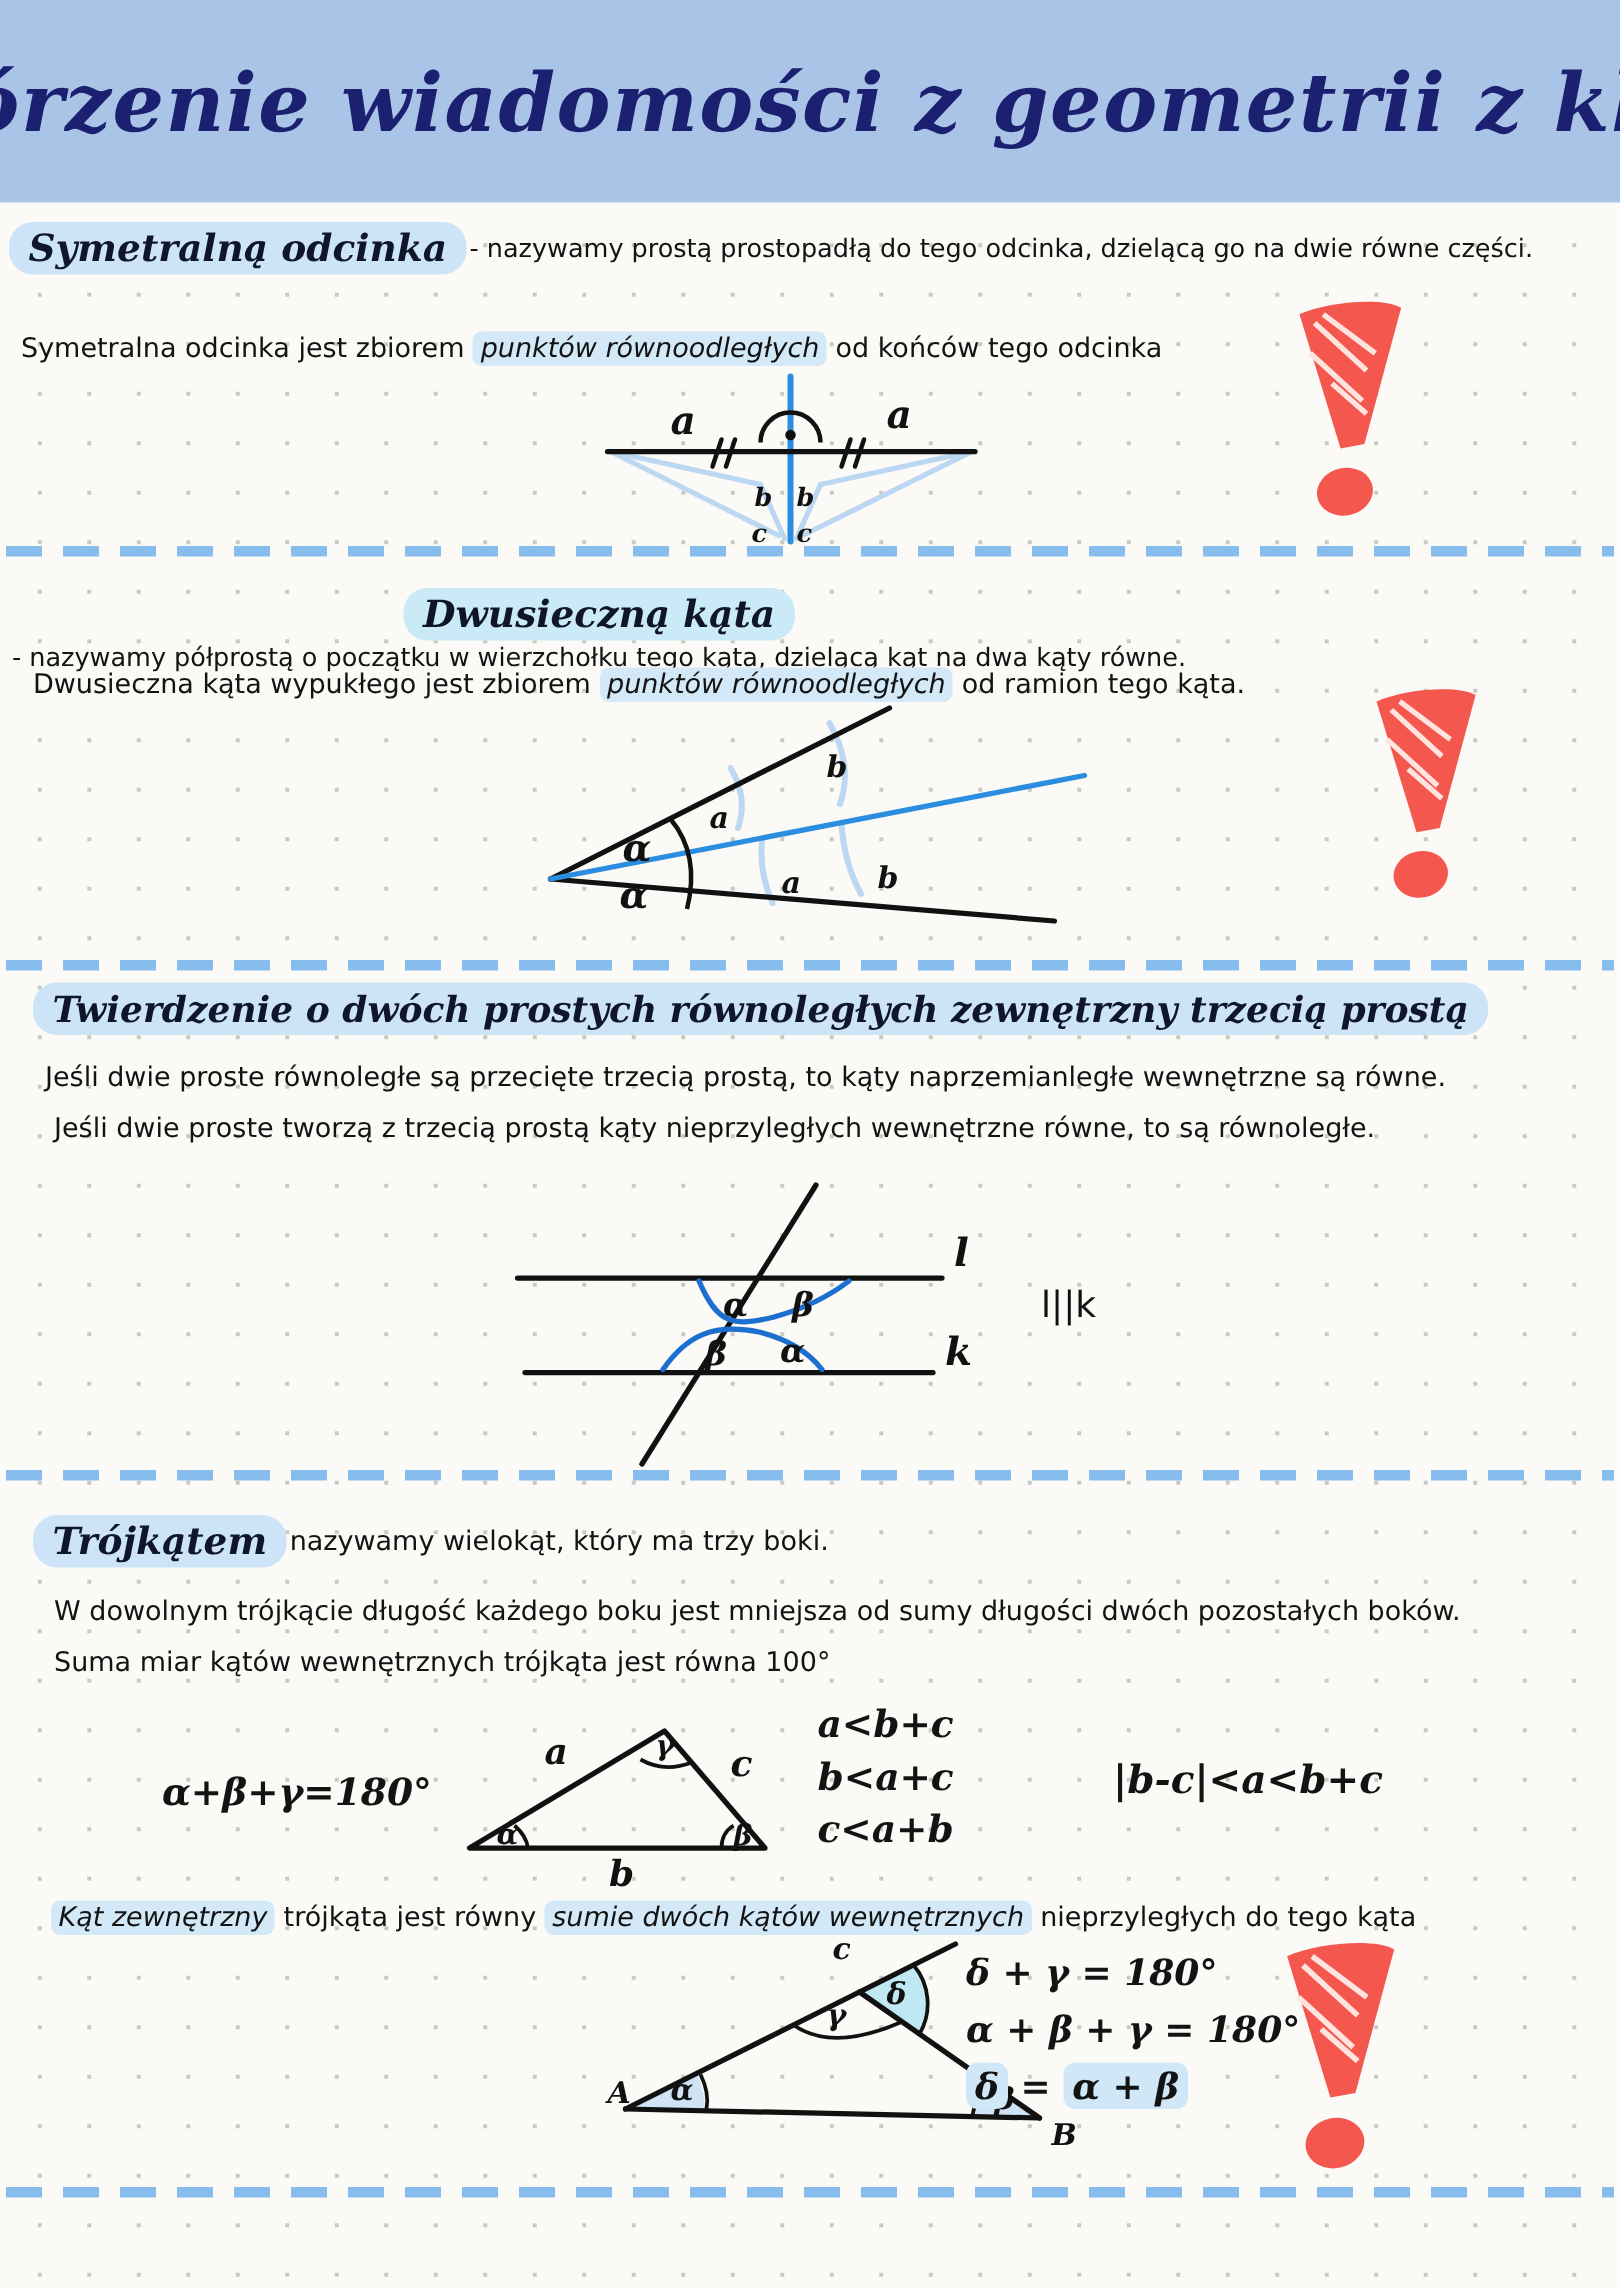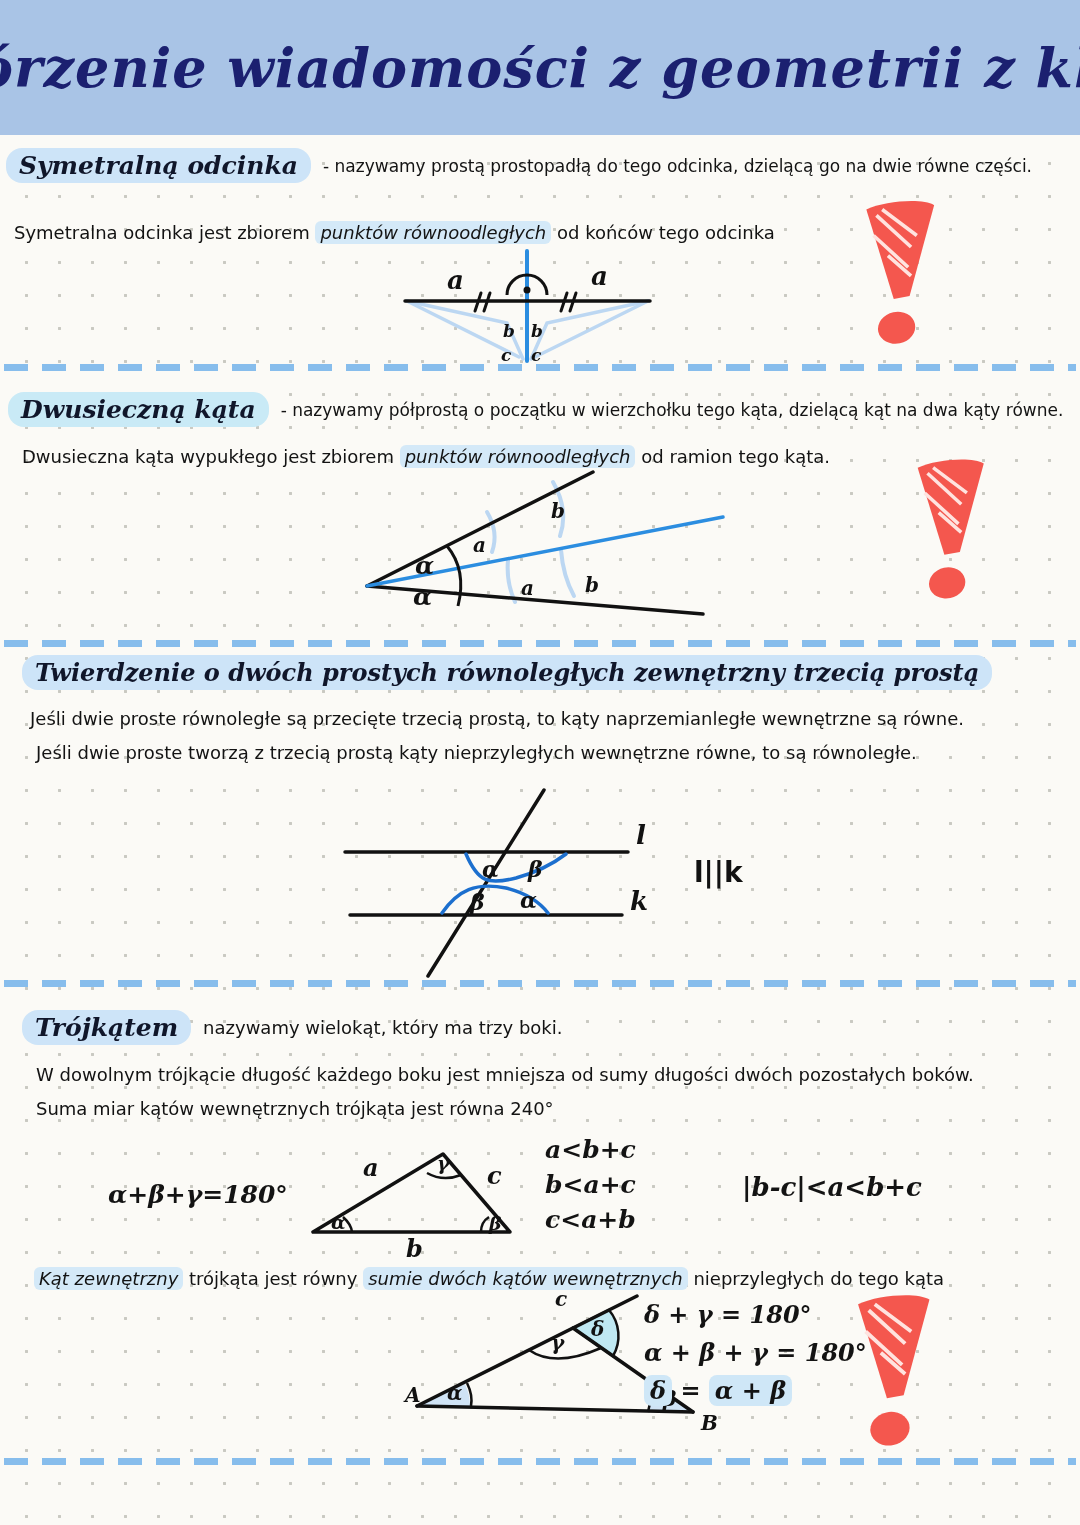--- a/index.html
+++ b/index.html
@@ -12,29 +12,29 @@
 
   .header { position:absolute; left:0; top:0; width:1080px; height:135px;
     background:#a9c4e6; display:flex; align-items:center; justify-content:center; }
   .title { font-family:"DejaVu Serif", serif; font-style:italic; font-weight:bold;
     font-size:54px; color:#1b2070; letter-spacing:1px; white-space:nowrap; }
 
   .sep { position:absolute; height:7px; left:4px; width:1072px;
     background: repeating-linear-gradient(to right, #87bdec 0 24px, rgba(0,0,0,0) 24px 38px); }
 
   .line { position:absolute; font-size:18px; color:#131313; white-space:nowrap; }
-  .row { display:flex; align-items:center; gap:12px; }
+  .row { display:flex; align-items:center; gap:2px; }
   .def { font-size:17px; }
   .term { font-family:"DejaVu Serif", serif; font-style:italic; font-weight:bold;
     font-size:25px; background:#cde4f8; border-radius:16px; padding:3px 13px; color:#10162a; }
   .term.cyan { background:#c9eaf6; }
   .hl { background:#d4e9f8; border-radius:6px; padding:1px 5px;font-style:italic; }
   .hand { position:absolute; font-family:"DejaVu Serif", serif; font-style:italic;
     font-weight:bold; color:#131313; white-space:nowrap; }
-  .note { position:absolute; font-weight:bold; font-size:28px; color:#111; }
+  .note { position:absolute; font-weight:normal; font-size:24px; color:#111; }
   .ineq { line-height:35px; font-size:25px;text-align:center; }
   .formulas { line-height:38px; font-size:24px; }
   .fpill { background:#cfe7f7; border-radius:8px; padding:1px 6px; }
 
   svg { position:absolute; overflow:visible; }
   svg text { font-family:"DejaVu Serif", serif; font-style:italic; font-weight:bold; fill:#111; }
 </style>
 </head>
 <body>
 
@@ -74,21 +74,21 @@
 </svg>
 
 <svg style="left:852px; top:198px;" width="95" height="150" viewBox="0 0 64 104">
   <path d="M9,8 C22,2 48,0 56,5 L39,68 L28,70 Z" fill="#f4574e"></path>
   <path d="M16,12 L40,34 M14,26 L38,48 M20,8 L44,26 M24,40 L40,54" stroke="#ffe3df" stroke-width="2.5" fill="none"></path>
   <ellipse cx="30" cy="90" rx="13" ry="11" fill="#f4574e" transform="rotate(-12 30 90)"></ellipse>
 </svg>
 
 <div class="sep" style="top:364px;"></div>
 
-<div class="line row" style="top:392px; left:8px;">
+<div class="line row" style="top:392px; left:8px;flex-direction:column;">
   <span class="term cyan">Dwusieczną kąta</span>
   <span class="def">- nazywamy półprostą o początku w wierzchołku tego kąta, dzielącą kąt na dwa kąty równe.</span>
 </div>
 <div class="line" style="top:446px; left:22px;">
   <span>Dwusieczna kąta wypukłego jest zbiorem</span>
   <span class="hl">punktów równoodległych</span>
   <span>od ramion tego kąta.</span>
 </div>
 
 <svg style="left:355px; top:462px;" width="375" height="165" viewBox="0 0 375 165">
@@ -138,21 +138,21 @@
 
 <div class="note" style="top:856px; left:694px;">l||k</div>
 
 <div class="sep" style="top:980px;"></div>
 
 <div class="line row" style="top:1010px; left:22px;">
   <span class="term">Trójkątem</span>
   <span>nazywamy wielokąt, który ma trzy boki.</span>
 </div>
 <div class="line" style="top:1064px; left:36px;">W dowolnym trójkącie długość każdego boku jest mniejsza od sumy długości dwóch pozostałych boków.</div>
-<div class="line" style="top:1098px; left:36px;">Suma miar kątów wewnętrznych trójkąta jest równa 240°</div>
+<div class="line" style="top:1098px; left:36px;">Suma miar kątów wewnętrznych trójkąta jest równa 100°</div>
 
 <div class="hand" style="top:1180px; left:108px; font-size:25px;">α+β+γ=180°</div>
 
 <svg style="left:305px; top:1140px;" width="220" height="120" viewBox="0 0 220 120">
   <path d="M8,92 L205,92 L138,14 Z" fill="none" stroke="#111" stroke-width="3.5" stroke-linejoin="round"></path>
   <path d="M38,77 Q46,84 47,92" fill="none" stroke="#111" stroke-width="2.5"></path>
   <path d="M176,92 Q176,82 184,77" fill="none" stroke="#111" stroke-width="2.5"></path>
   <path d="M122,33 Q138,42 156,35" fill="none" stroke="#111" stroke-width="2.5"></path>
   <text x="58" y="36" font-size="24">a</text>
   <text x="101" y="117" font-size="24">b</text>

